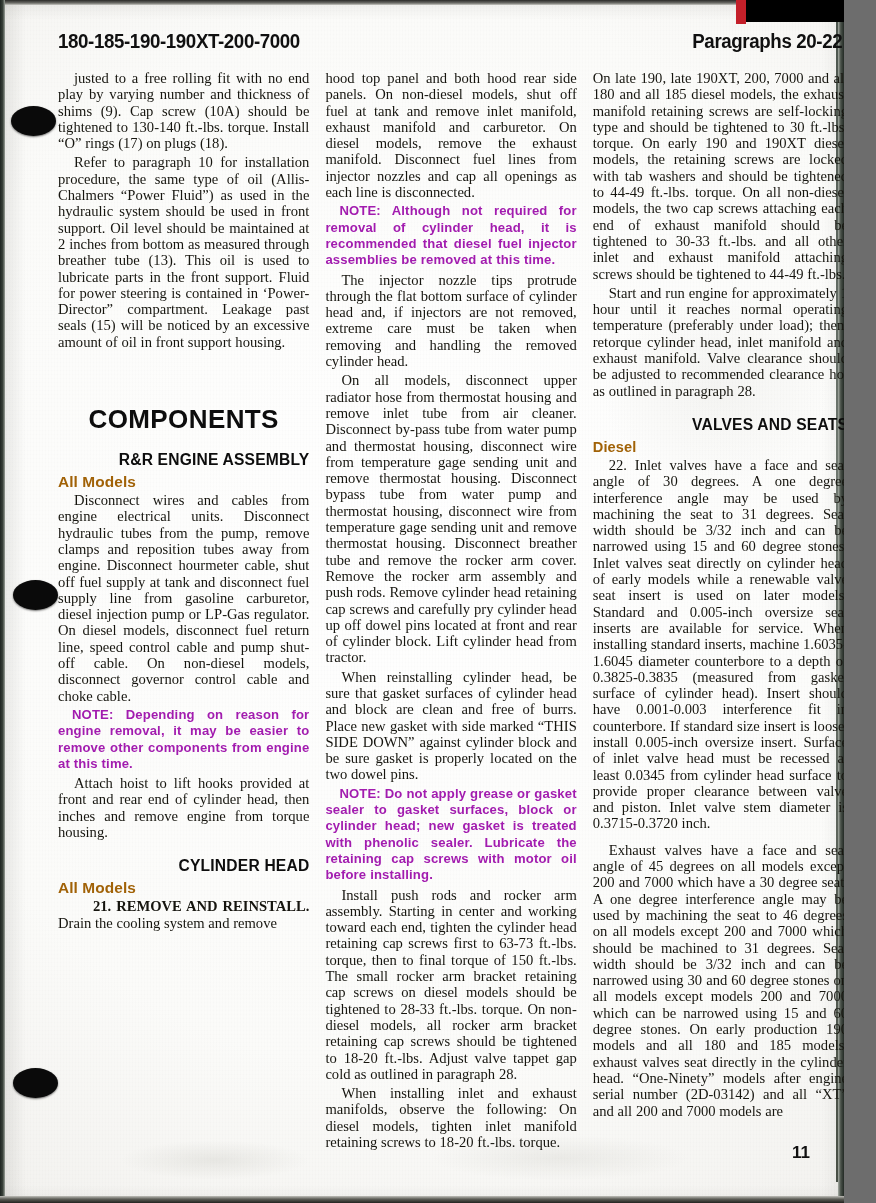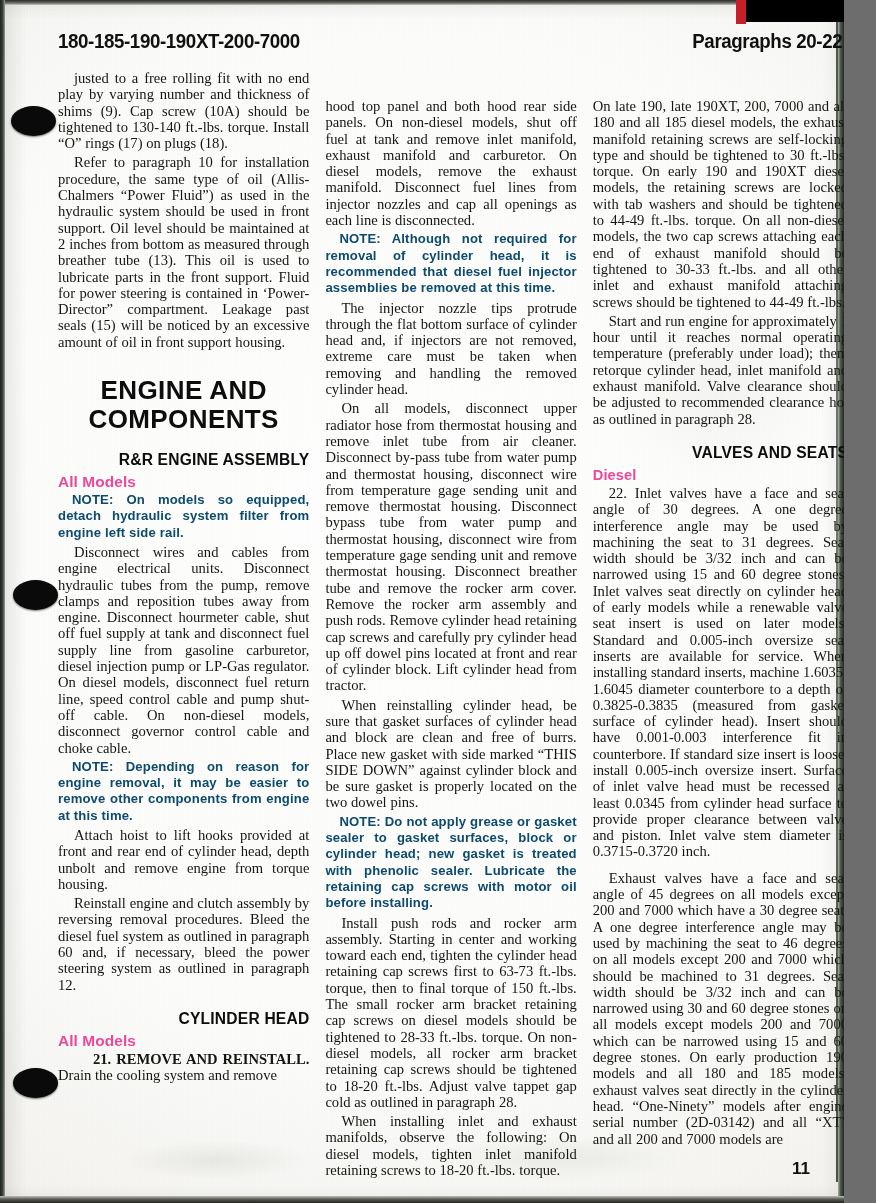--- a/index.html
+++ b/index.html
@@ -101,29 +101,29 @@
 
   p{
     font-size:14.6px;
     line-height:16.3px;
     text-align:justify;
     text-indent:16px;
     color:#16150f;
     word-spacing:.1px;
     margin-bottom:3px;
   }
-  p.noindent{ text-indent:0;margin-top:28px; }
+  p.noindent{ text-indent:0; }
   p.note{
     font-family:"Liberation Sans", sans-serif;
     font-weight:bold;
     font-size:13.1px;
     line-height:16.3px;
     letter-spacing:.15px;
     text-indent:14px;
-    color:#0c4a6e;
+    color:#a21caf;
   }
   p.lead b{ font-weight:bold;margin-left:19px; }
 
   h1.big{
     font-family:"Liberation Sans", sans-serif;
     font-weight:bold;
     font-size:26px;
     line-height:29px;
     text-align:center;
     letter-spacing:.4px;
@@ -139,27 +139,27 @@
     letter-spacing:.2px;
     color:#0d0d0d;
     margin:16px 0 4px;
   }
   h3.sub{
     font-family:"Liberation Sans", sans-serif;
     font-weight:bold;
     font-size:15.4px;
     line-height:18px;
     letter-spacing:.1px;
-    color:#ec4899;
+    color:#a16207;
     margin:2px 0 1px;
   }
   h3.sub.small{ font-size:14.6px; }
 
   .pgnum{
-    position:absolute; right:34px; bottom:24px;
+    position:absolute; right:34px; bottom:40px;
     font-family:"Liberation Sans", sans-serif;
     font-weight:bold; font-size:17px; color:#111;
   }
   .spacer-sm{ height:7px; }
 </style>
 </head>
 <body>
 
 <div class="page">
   <div class="paper"></div>
@@ -186,32 +186,30 @@
     <div class="hdr-right">Paragraphs 20-22</div>
   </div>
 
   <div class="cols">
 
     <div class="col c1">
       <p>justed to a free rolling fit with no end play by varying number and thickness of shims (9). Cap screw (10A) should be tightened to 130-140 ft.-lbs. torque. Install “O” rings (17) on plugs (18).</p>
       <p>Refer to paragraph 10 for installation procedure, the same type of oil (Allis-Chalmers “Power Fluid”) as used in the hydraulic system should be used in front support. Oil level should be maintained at 2 inches from bottom as measured through breather tube (13). This oil is used to lubricate parts in the front support. Fluid for power steering is contained in ‘Power-Director” compartment. Leakage past seals (15) will be noticed by an excessive amount of oil in front support housing.</p>
 
       <h1 class="big">
-        <span>ENGINE AND</span><br>
+        <br>
         <span>COMPONENTS</span>
       </h1>
 
       <h2 class="sec">R&amp;R ENGINE ASSEMBLY</h2>
       <h3 class="sub">All Models</h3>
 
-      <p class="note">NOTE: On models so equipped, detach hydraulic system filter from engine left side rail.</p>
       <p>Disconnect wires and cables from engine electrical units. Disconnect hydraulic tubes from the pump, remove clamps and reposition tubes away from engine. Disconnect hourmeter cable, shut off fuel supply at tank and disconnect fuel supply line from gasoline carburetor, diesel injection pump or LP-Gas regulator. On diesel models, disconnect fuel return line, speed control cable and pump shut-off cable. On non-diesel models, disconnect governor control cable and choke cable.</p>
       <p class="note">NOTE: Depending on reason for engine removal, it may be easier to remove other components from engine at this time.</p>
-      <p>Attach hoist to lift hooks provided at front and rear end of cylinder head, depth unbolt and remove engine from torque housing.</p>
-      <p>Reinstall engine and clutch assembly by reversing removal procedures. Bleed the diesel fuel system as outlined in paragraph 60 and, if necessary, bleed the power steering system as outlined in paragraph 12.</p>
+      <p>Attach hoist to lift hooks provided at front and rear end of cylinder head, then inches and remove engine from torque housing.</p>
 
       <h2 class="sec">CYLINDER HEAD</h2>
       <h3 class="sub">All Models</h3>
 
       <p class="lead"><b>21. REMOVE AND REINSTALL.</b><span> Drain the cooling system and remove</span></p>
     </div>
 
     <div class="col c2">
       <p class="noindent">hood top panel and both hood rear side panels. On non-diesel models, shut off fuel at tank and remove inlet manifold, exhaust manifold and carburetor. On diesel models, remove the exhaust manifold. Disconnect fuel lines from injector nozzles and cap all openings as each line is disconnected.</p>
       <p class="note">NOTE: Although not required for removal of cylinder head, it is recommended that diesel fuel injector assemblies be removed at this time.</p>

